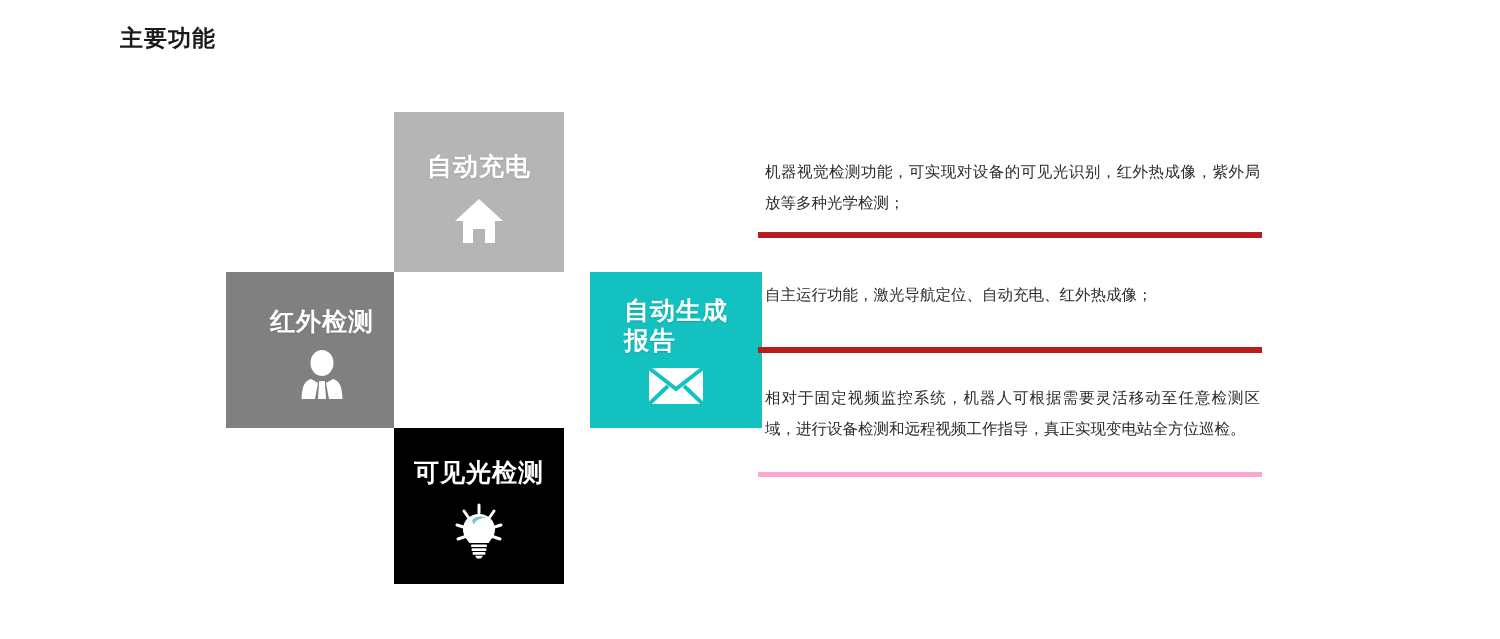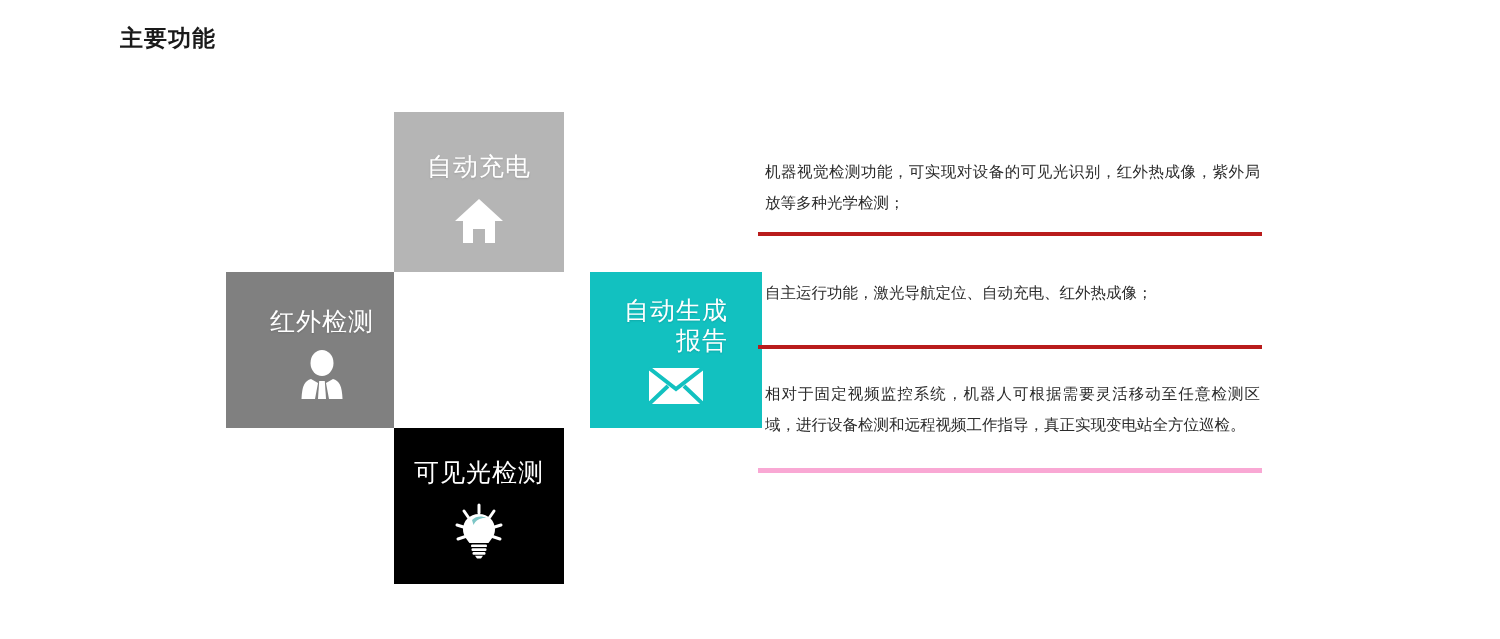--- a/index.html
+++ b/index.html
@@ -42,24 +42,24 @@
   .tile {
     position: absolute;
     box-sizing: border-box;
     display: flex;
     flex-direction: column;
     align-items: center;
     justify-content: center;
   }
   .tile-label {
     color: #ffffff;
-    font-weight: normal;
+    font-weight: bold;
     font-size: 25px;
     line-height: 1.22;
-    text-align: right;
+    text-align: left;
     letter-spacing: 1px;
     text-shadow: 0 1px 2px rgba(0,0,0,0.13);
     white-space: pre-line;
   }
   .tile-icon {
     margin-top: 12px;
     display: block;
     line-height: 0;
   }
   .tile-icon svg { display: block; }
@@ -96,21 +96,21 @@
   #tile-visible-light .tile-icon { margin-top: 16px; }
 
   
   #feature-descriptions {
     position: absolute;
     left: 758px;
     top: 140px;
     width: 504px;
   }
   .desc-item {
-    border-bottom: 4px solid #b91c1c;
+    border-bottom: 6px solid #b91c1c;
     box-sizing: border-box;
   }
   .desc-item:last-child { border-bottom: 5px solid #f9a8d4; }
   .desc-text {
     font-family: "Liberation Serif", "DejaVu Serif", serif;
     font-size: 15.5px;
     line-height: 31px;
     color: #2b2b2b;
     text-align: justify;
     text-justify: inter-ideograph;

